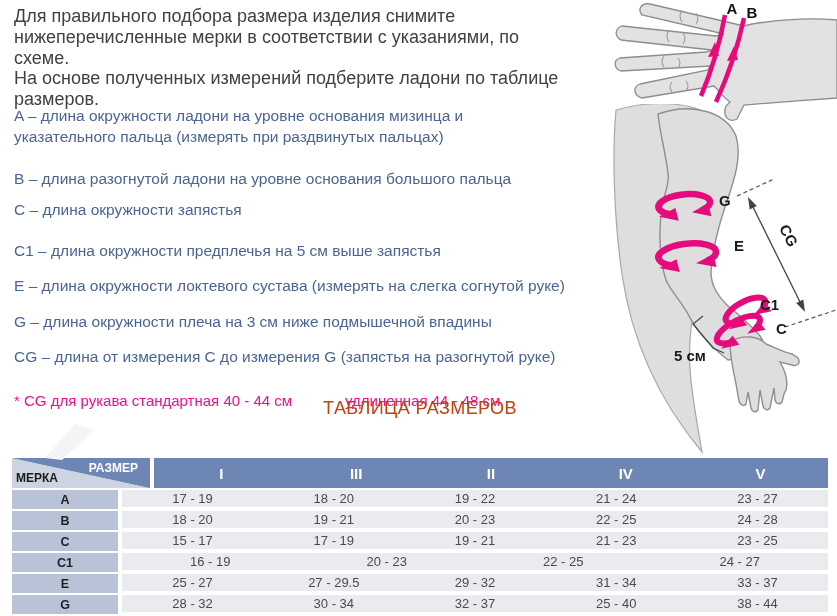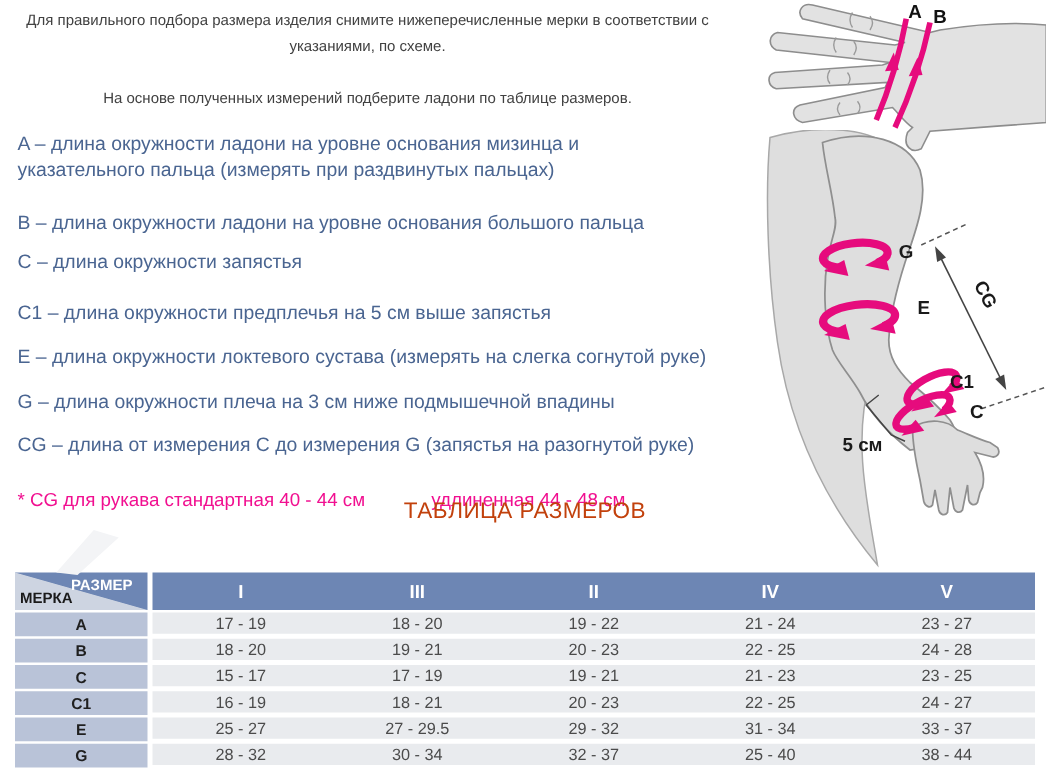--- a/index.html
+++ b/index.html
@@ -2,53 +2,53 @@
 <html><head>
 <meta charset="utf-8">
 <style>
   html,body{margin:0;padding:0;}
   body{
     width:837px;height:616px;position:relative;overflow:hidden;
     background:#ffffff;
     font-family:"Liberation Sans","DejaVu Sans",sans-serif;
     -webkit-font-smoothing:antialiased;
   }
-  .para{position:absolute;left:14px;font-size:12px;color:#414141;line-height:21px;width:560px;text-align:center;}
+  .para{position:absolute;left:14px;font-size:18px;color:#414141;line-height:21px;width:560px;}
   .mitem{position:absolute;left:14px;font-size:15.5px;color:#4a6591;line-height:21px;width:600px;}
   .mitem.narrow{width:480px;}
   .note{position:absolute;top:392px;left:0;width:837px;font-size:15px;color:#f10f90;}
   .note .seg1{position:absolute;left:14px;white-space:nowrap;}
   .note .seg2{position:absolute;left:345px;white-space:nowrap;}
   .tbl-title{position:absolute;top:398px;left:12px;width:816px;text-align:center;
     font-size:18px;font-weight:normal;color:#c2410c;letter-spacing:.4px;}
   .size-table{position:absolute;left:12px;top:458px;width:816px;}
   .trow{display:flex;margin-bottom:2px;}
   .corner{width:106px;min-width:106px;height:30px;position:relative;margin-right:4px;
-    background:linear-gradient(to bottom left,#6d86b4 49.4%,#cdd4e1 50.6%);}
+    background:linear-gradient(to bottom left,#6d86b4 49.4%,#cdd4e1 50.6%);padding-left:32px;}
   .corner .ctop{position:absolute;top:3px;right:12px;color:#fff;font-weight:bold;font-size:12px;}
   .corner .cbot{position:absolute;bottom:3px;left:4px;color:#1a1a1a;font-weight:bold;font-size:12px;}
   .hband{flex:1;display:flex;background:#6d86b4;height:30px;}
   .hcell{flex:1;display:flex;align-items:center;justify-content:center;
     color:#fff;font-weight:bold;font-size:15px;}
   .lcell{width:106px;min-width:106px;height:19px;margin-right:4px;background:#b9c3d8;
     display:flex;align-items:center;justify-content:center;
     font-weight:bold;font-size:12.5px;color:#1f1f1f;}
   .dband{flex:1;display:flex;background:#e9ebee;height:17px;}
   .dcell{flex:1;display:flex;align-items:center;justify-content:center;font-size:13px;color:#4b4b4b;}
   .illu{position:absolute;}
   .wmark{position:absolute;left:40px;top:422px;width:60px;height:38px;pointer-events:none;}
 </style>
 </head>
 <body>
 
 <div class="para" style="top:6px">Для правильного подбора размера изделия снимите нижеперечисленные мерки в соответствии с указаниями, по схеме.</div>
 <div class="para" style="top:68px">На основе полученных измерений подберите ладони по таблице размеров.</div>
 
 <div class="mitem narrow" style="top:105px">A – длина окружности ладони на уровне основания мизинца и указательного пальца (измерять при раздвинутых пальцах)</div>
-<div class="mitem" style="top:168px">B – длина окружности ладони на уровне основания большого пальца</div>
+<div class="mitem" style="top:168px">B – длина разогнутой ладони на уровне основания большого пальца</div>
 <div class="mitem" style="top:199px">C – длина окружности запястья</div>
 <div class="mitem" style="top:240px">C1 – длина окружности предплечья на 5 см выше запястья</div>
 <div class="mitem" style="top:275px">E – длина окружности локтевого сустава (измерять на слегка согнутой руке)</div>
 <div class="mitem" style="top:311px">G – длина окружности плеча на 3 см ниже подмышечной впадины</div>
 <div class="mitem" style="top:346px">CG – длина от измерения C до измерения G (запястья на разогнутой руке)</div>
 
 <div class="note">
   <span class="seg1">* CG для рукава  стандартная 40 - 44 см</span>
   <span class="seg2">удлиненная 44 - 48 см</span>
 </div>
@@ -100,21 +100,20 @@
       <div class="dcell">19 - 21</div>
       <div class="dcell">21 - 23</div>
       <div class="dcell">23 - 25</div>
     </div>
   </div>
 
   <div class="trow">
     <div class="lcell">C1</div>
     <div class="dband">
       <div class="dcell">16 - 19</div>
-      <div class="dcell">18 - 21</div>
       <div class="dcell">20 - 23</div>
       <div class="dcell">22 - 25</div>
       <div class="dcell">24 - 27</div>
     </div>
   </div>
 
   <div class="trow">
     <div class="lcell">E</div>
     <div class="dband">
       <div class="dcell">25 - 27</div>

